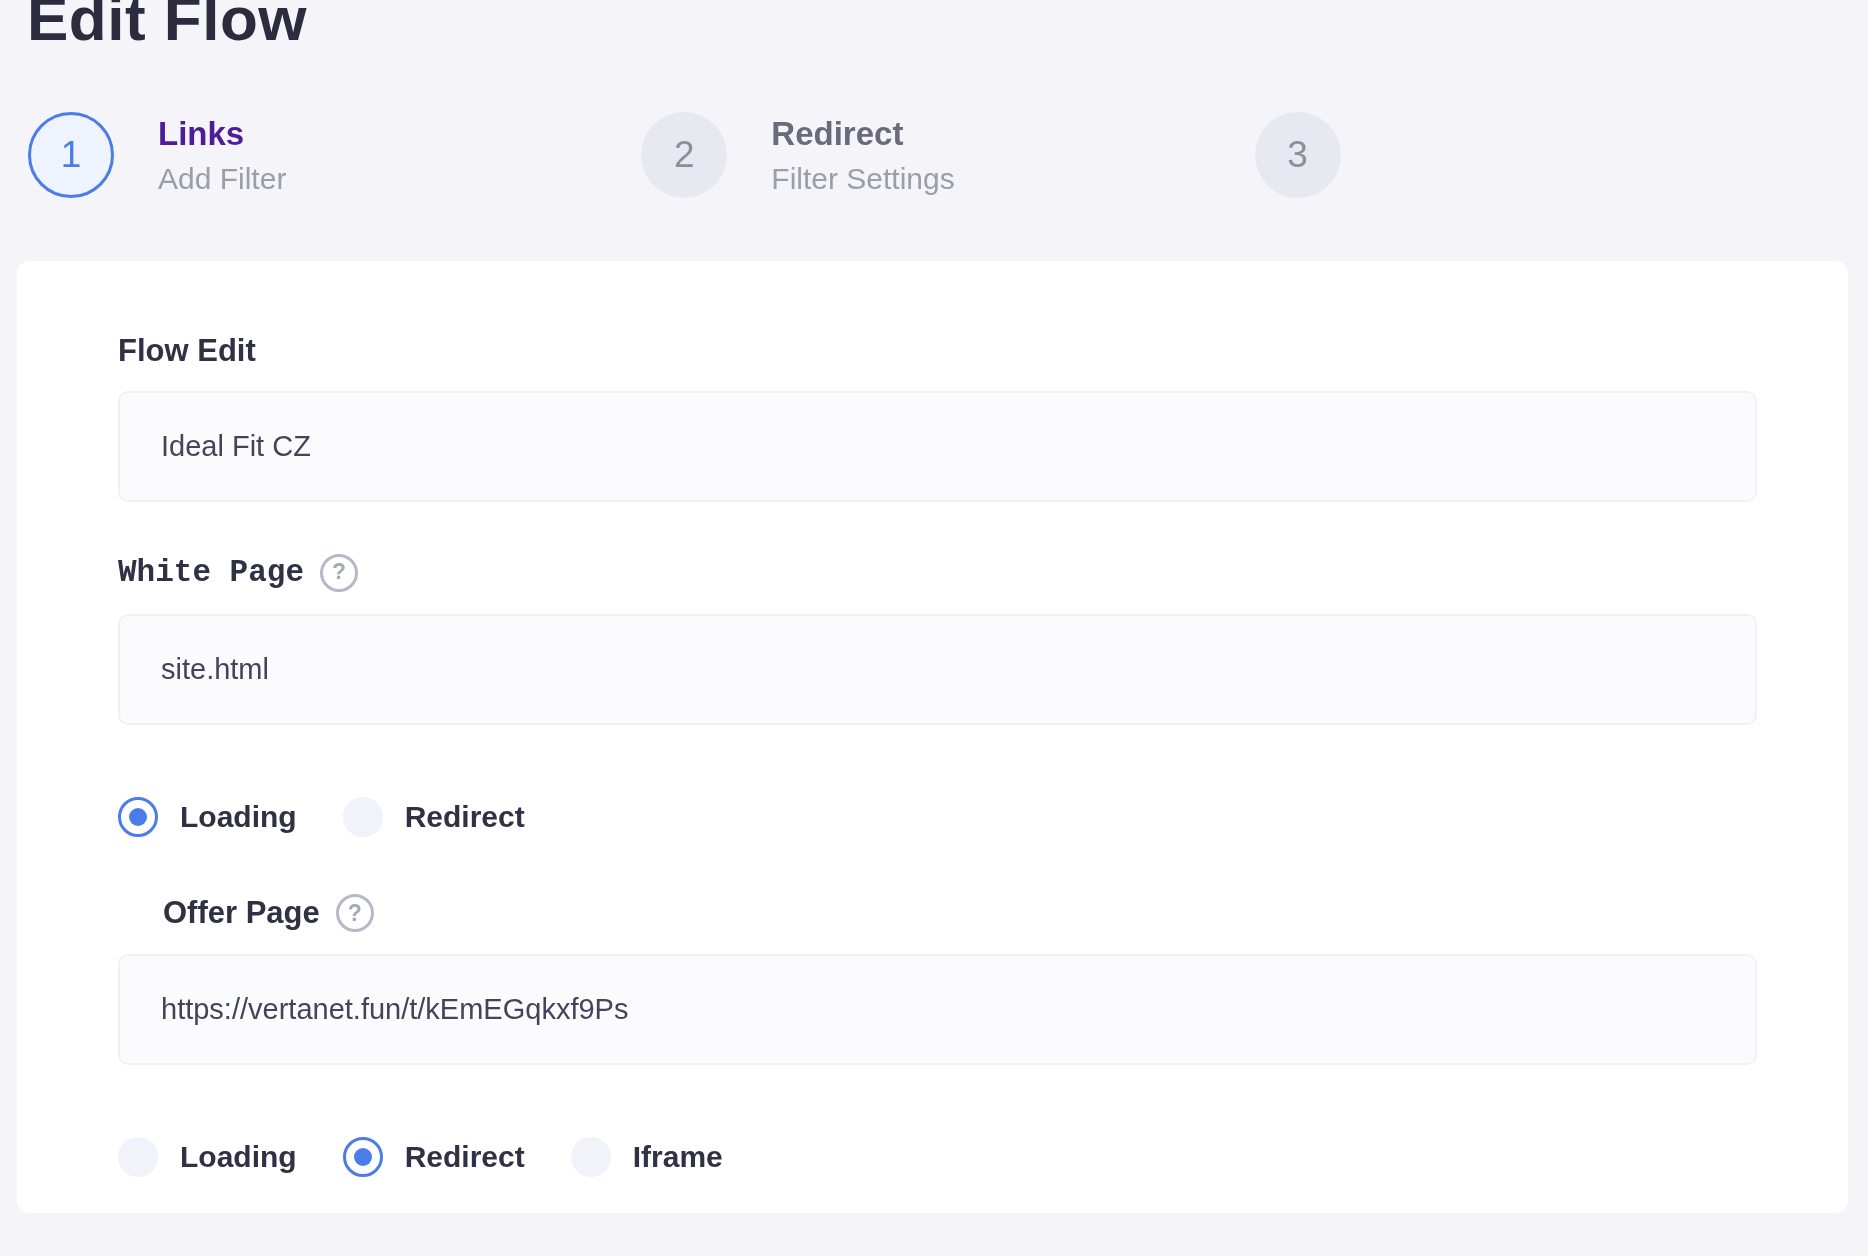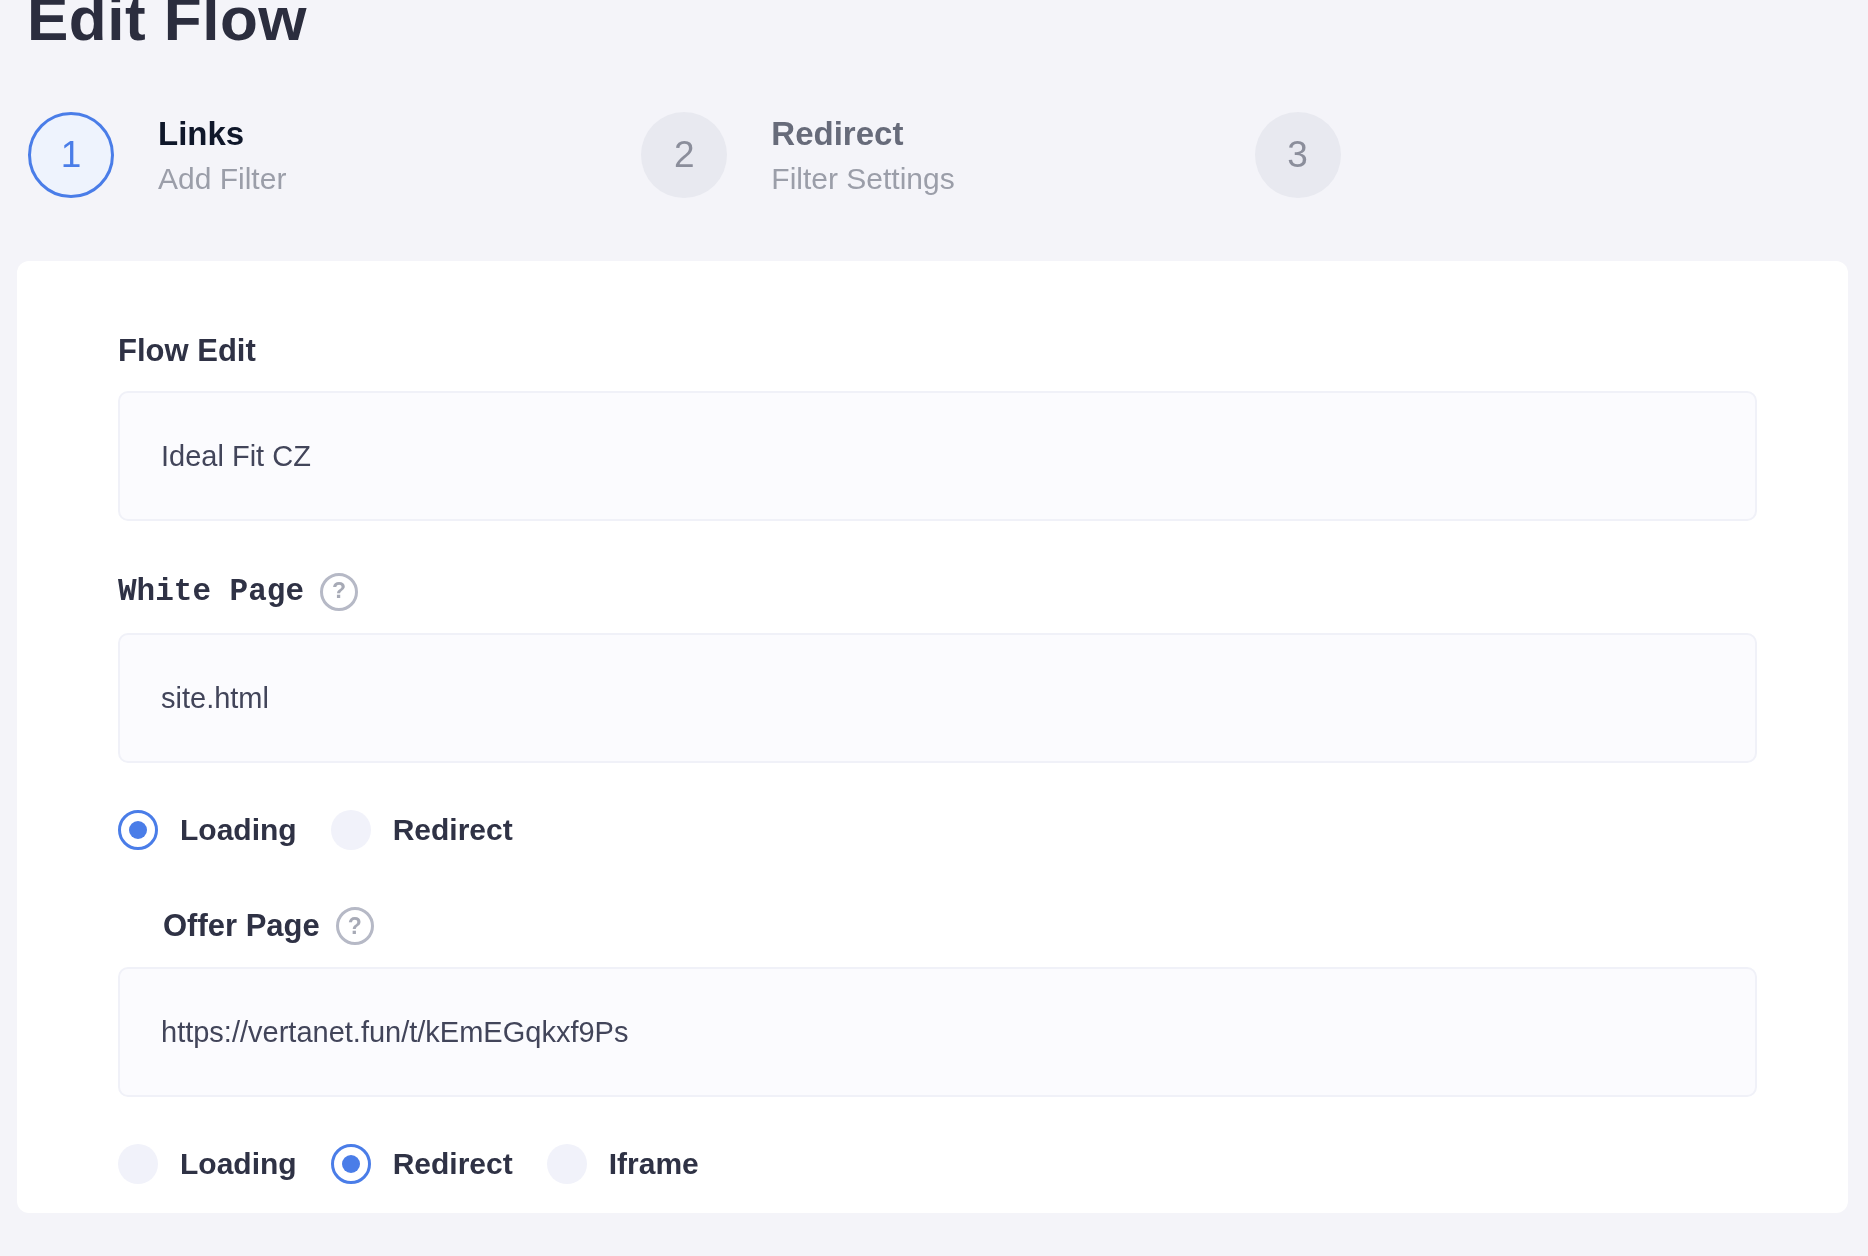--- a/index.html
+++ b/index.html
@@ -30,21 +30,21 @@
     font-size:37px; font-weight:400; flex:0 0 auto;
   }
   .step.active .step-circle {
     background:#eef3fd; border:3px solid #4a7de8; color:#4a7de8;
   }
   .step.inactive .step-circle {
     background:#e8e9f0; color:#8b8e9b;
   }
   .step-texts { display:flex; flex-direction:column; }
   .step-title { font-size:33px; font-weight:700; line-height:38px; }
-  .step.active .step-title { color:#0f172a; }
+  .step.active .step-title { color:#4c1d95; }
   .step.inactive .step-title { color:#676b7a; }
   .step-subtitle { font-size:30px; font-weight:400; color:#9b9ea9; margin-top:9px; line-height:34px; }
 
   
   .card {
     margin:63px 0 0 17px;
     width:1831px; height:952px;
     background:#ffffff;
     border-radius:12px;
     padding:72px 91px 0 101px;
@@ -58,34 +58,34 @@
     width:38px; height:38px; border-radius:50%;
     border:3px solid #b6b9c6;
     color:#a7aab6;
     display:flex; align-items:center; justify-content:center;
     font-size:23px; font-weight:700;
     cursor:pointer; flex:0 0 auto;
   }
   .text-input {
     display:block;
     margin-top:22px;
-    width:100%; height:130px;
+    width:100%; height:111px;
     background:#fbfbfe;
     border:2px solid #f0f1f8;
     border-radius:10px;
     padding:0 41px;
     font-family:"Liberation Sans", "DejaVu Sans", sans-serif;
     font-size:29px; color:#42455a;
     outline:none;
   }
 
   .mt-label { margin-top:52px;font-family:Liberation Mono, monospace; }
   .mt-label-lg { margin-top:57px;margin-left:45px; }
 
-  .radio-row { display:flex; align-items:center; gap:34px; margin-top:47px; }
+  .radio-row { display:flex; align-items:center; gap:46px; margin-top:72px; }
   .radio-option { display:flex; align-items:center; gap:22px; cursor:pointer; }
   .radio-circle {
     width:40px; height:40px; border-radius:50%;
     position:relative; flex:0 0 auto;
   }
   .radio-option.unselected .radio-circle { background:#f1f2fa; }
   .radio-option.selected .radio-circle {
     background:#ffffff; border:3px solid #4a7de8;
   }
   .radio-option.selected .radio-circle::after {

